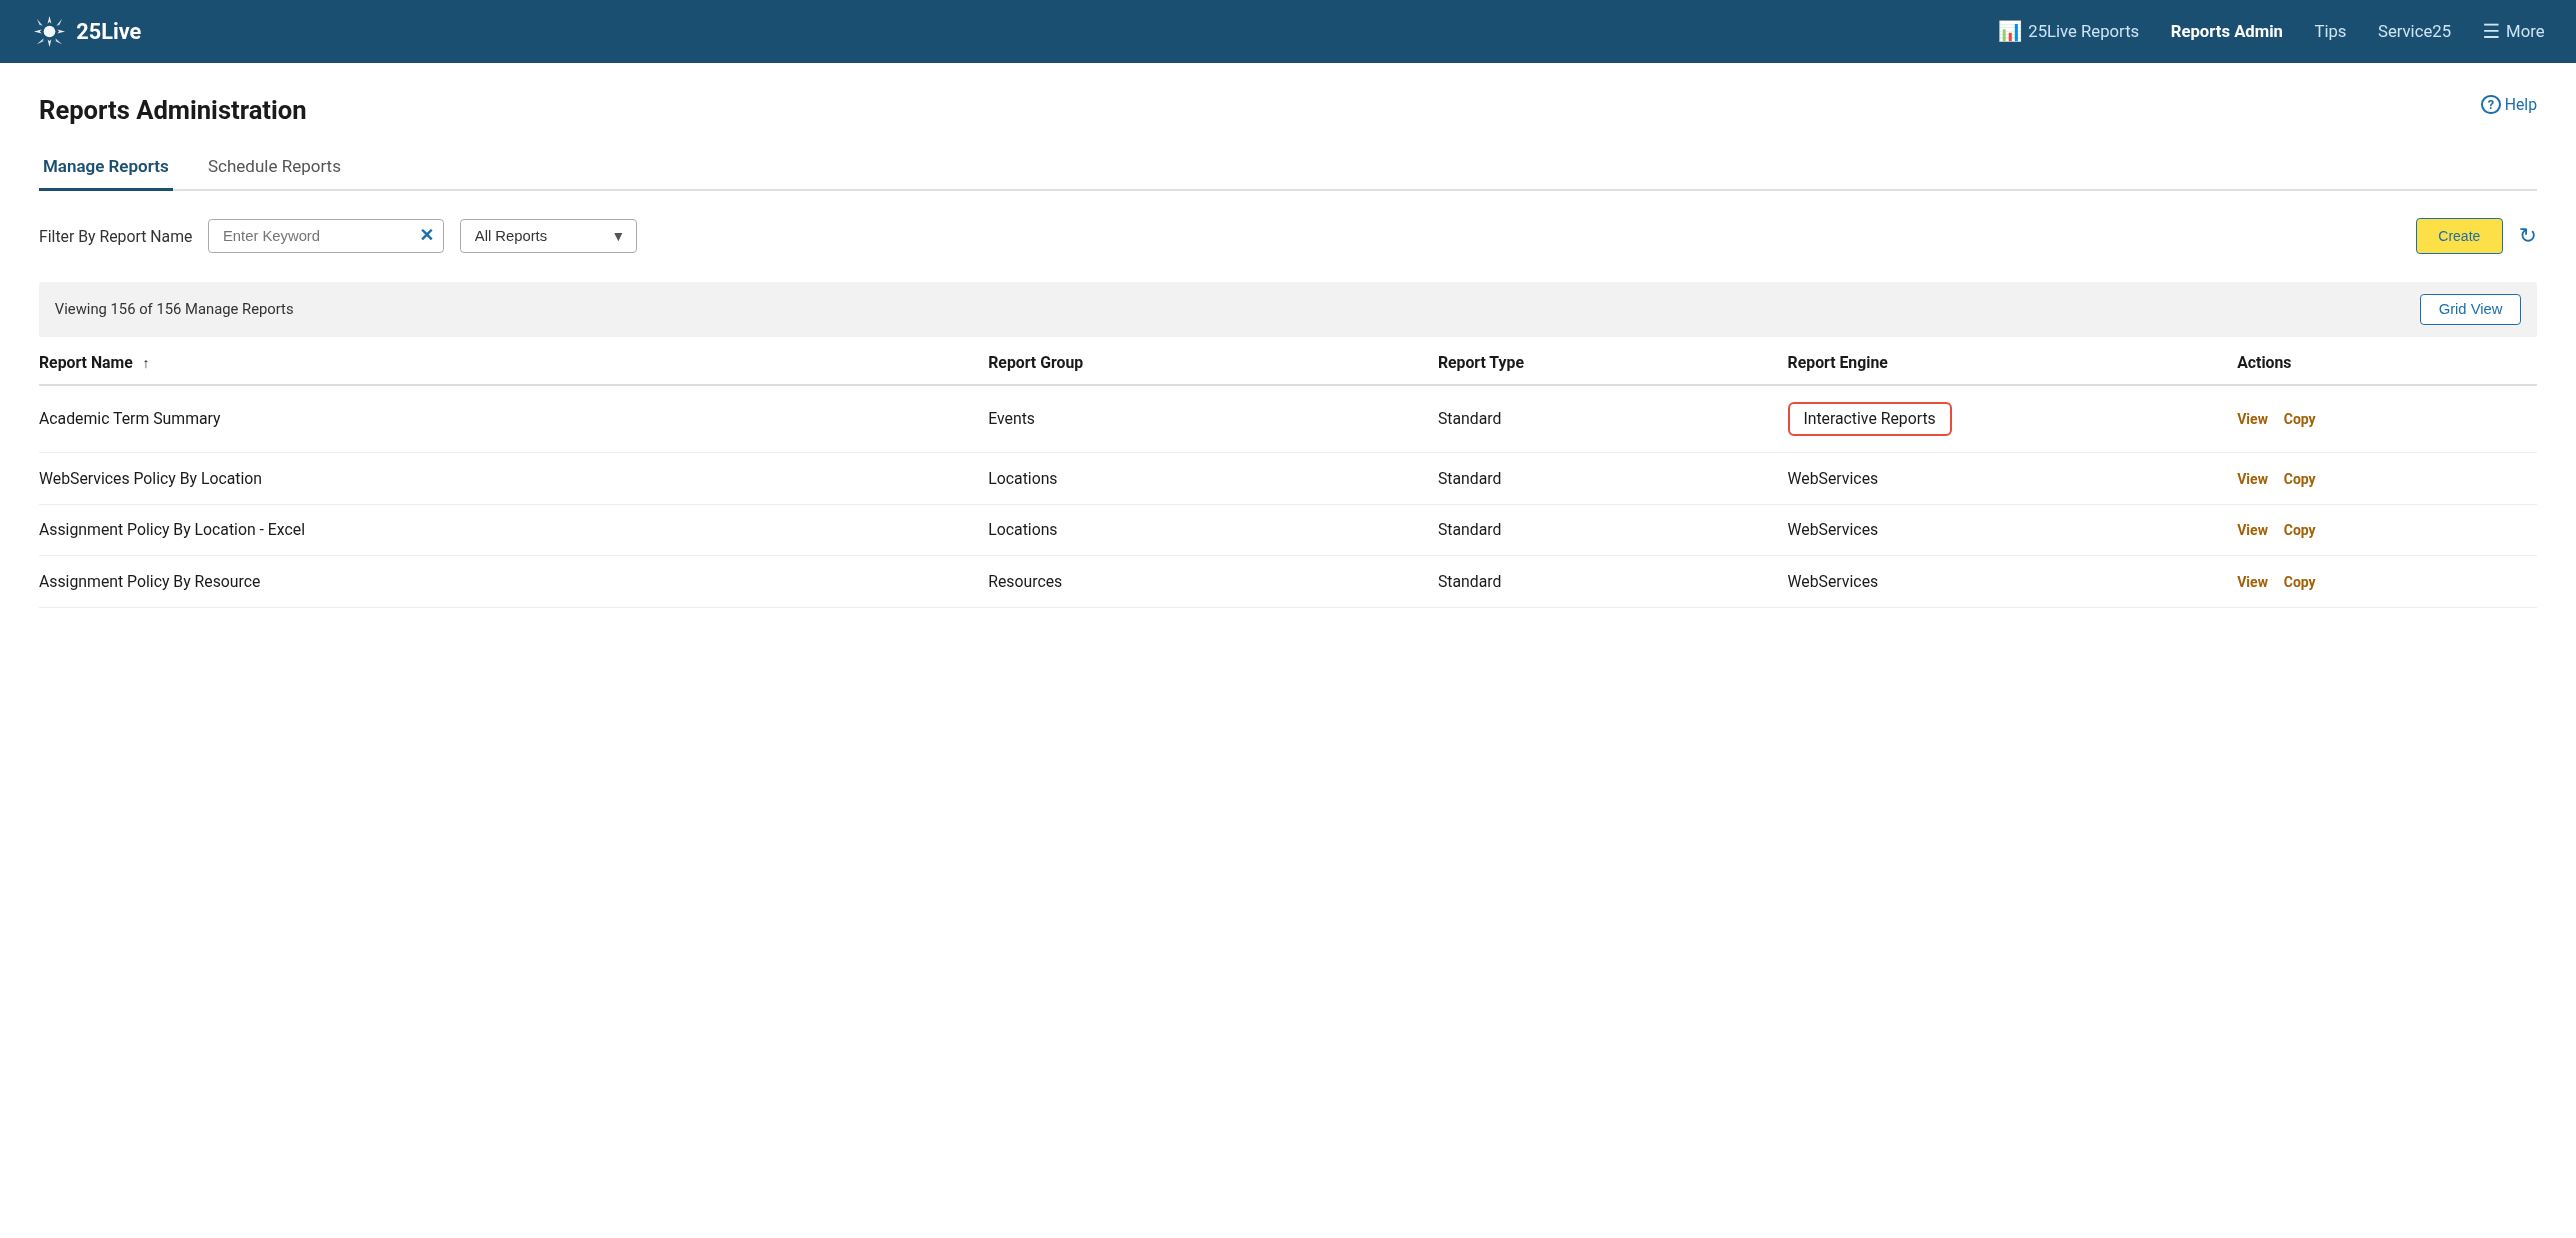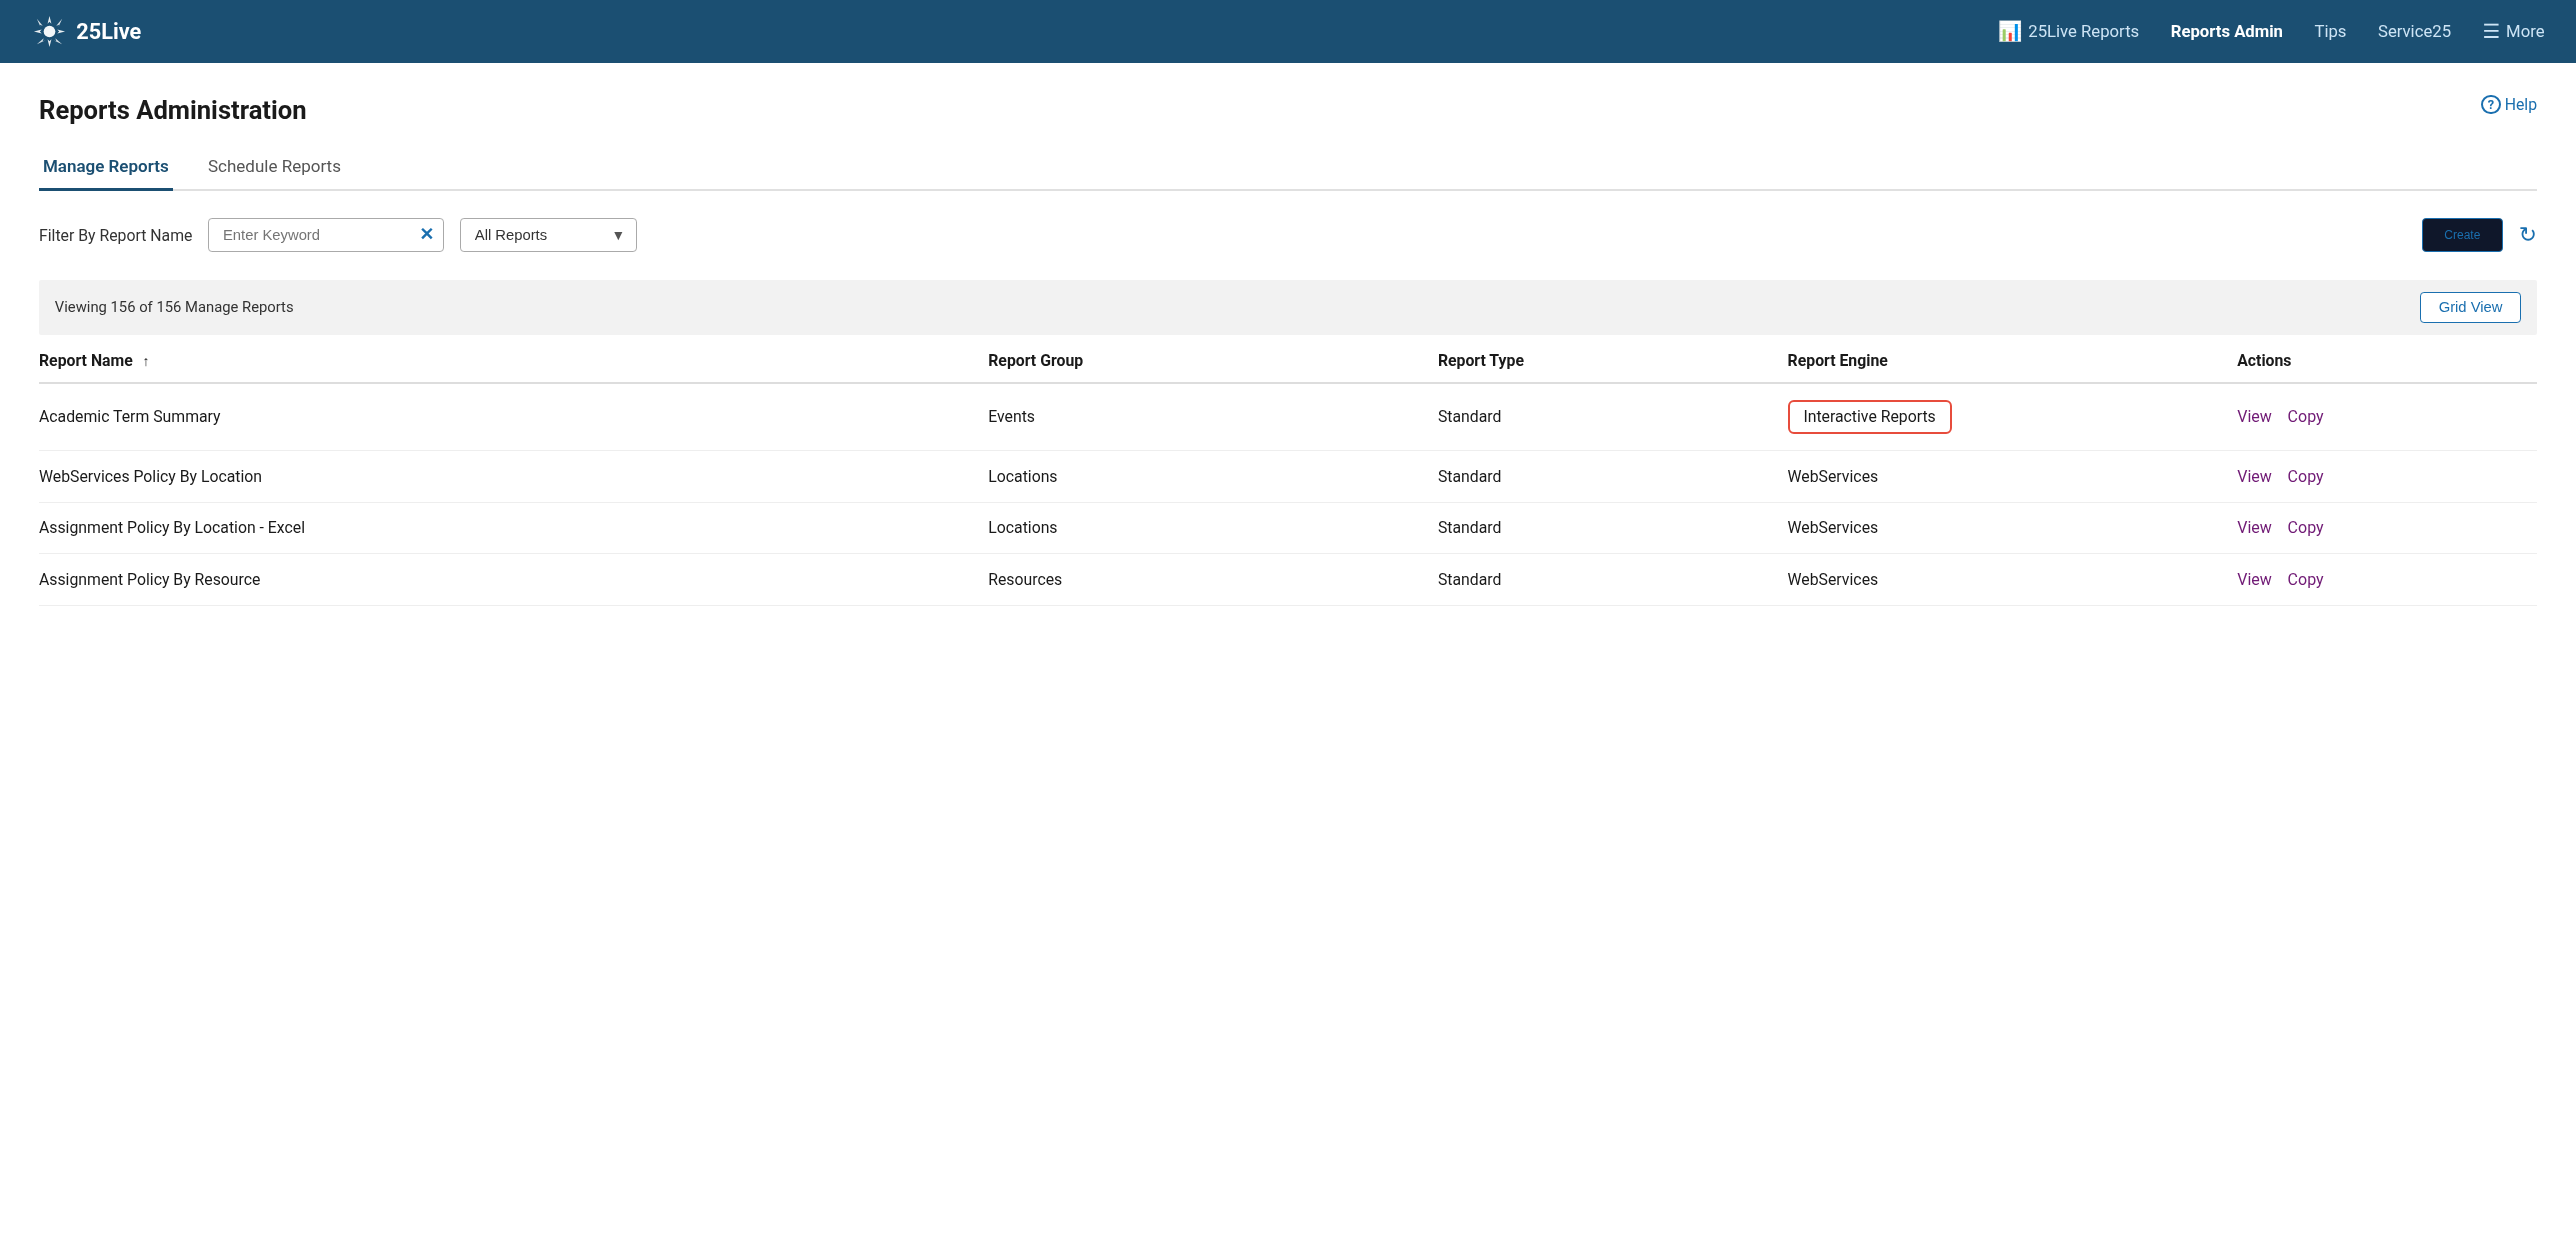--- a/index.html
+++ b/index.html
@@ -170,25 +170,25 @@
     .select-chevron {
       position: absolute;
       right: 11.8px;
       pointer-events: none;
       color: #555;
       font-size: 13.8px;
     }
     .filter-spacer { flex: 1; }
     .create-btn {
       border: 1.5px solid #1a6faf;
-      background: #0f172a;
+      background: #fde047;
       color: #1a6faf;
       border-radius: 3.9px;
       padding: 8.9px 21.7px;
-      font-size: 12px;
+      font-size: 14px;
       cursor: pointer;
       font-weight: 500;
     }
     .refresh-btn {
       background: none;
       border: none;
       cursor: pointer;
       color: #1a6faf;
       font-size: 21.7px;
     }
@@ -246,26 +246,26 @@
     .col-type { width: 14%; }
     .col-engine { width: 18%; }
     .col-actions { width: 12%; }
 
     .sort-arrow {
       margin-left: 5.9px;
       font-size: 13.8px;
     }
 
     .action-link {
-      color: #701a75;
-      font-size: 16px;
+      color: #a16207;
+      font-size: 14px;
       cursor: pointer;
       margin-right: 15.8px;
       text-decoration: none;
-      font-weight: 400;
+      font-weight: 700;
     }
 
     
     .engine-highlight {
       border: 2.5px solid #e74c3c;
       border-radius: 5.9px;
       padding: 5.9px 13.8px;
       display: inline-block;
       font-weight: 400;
     }

